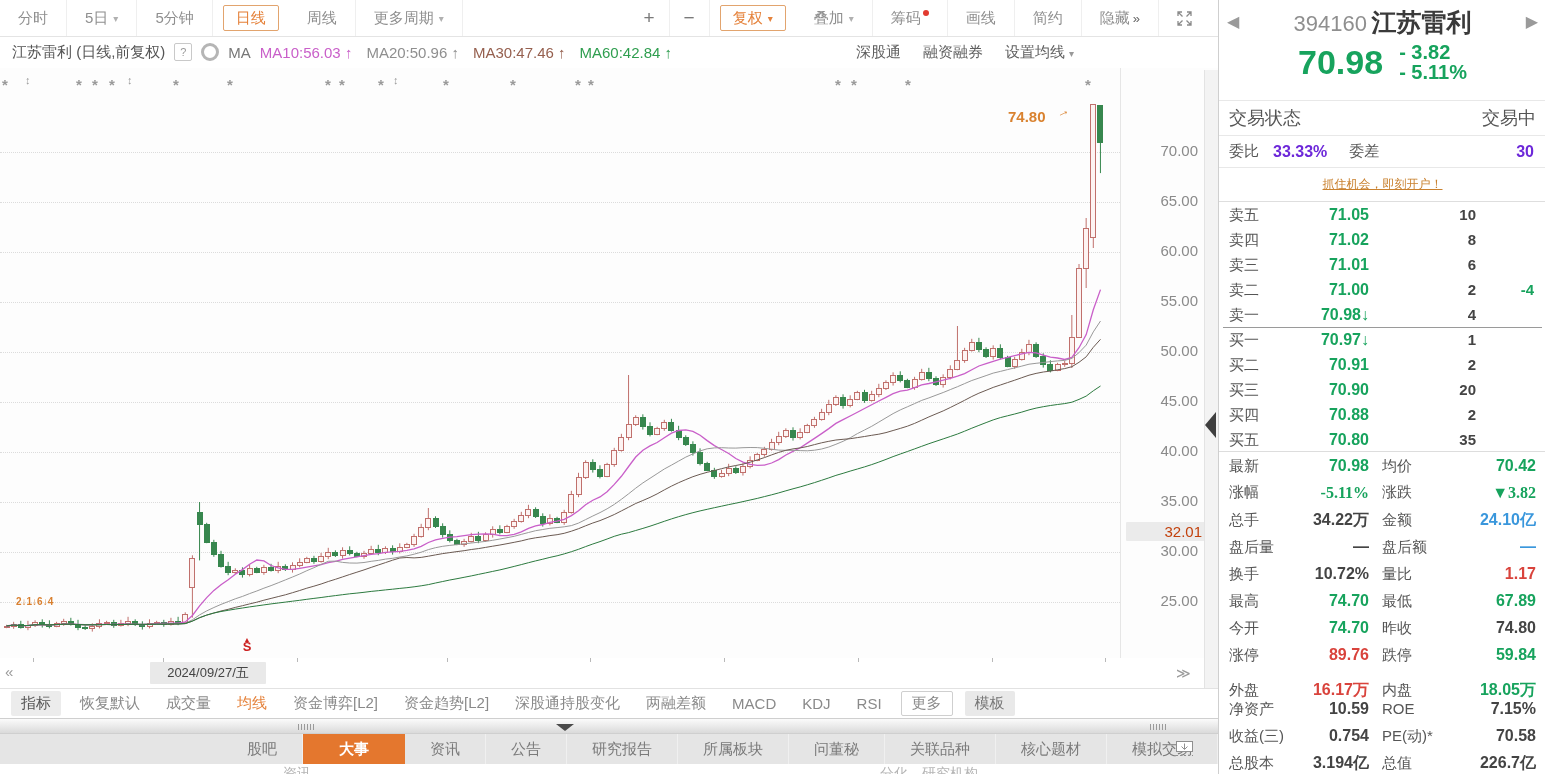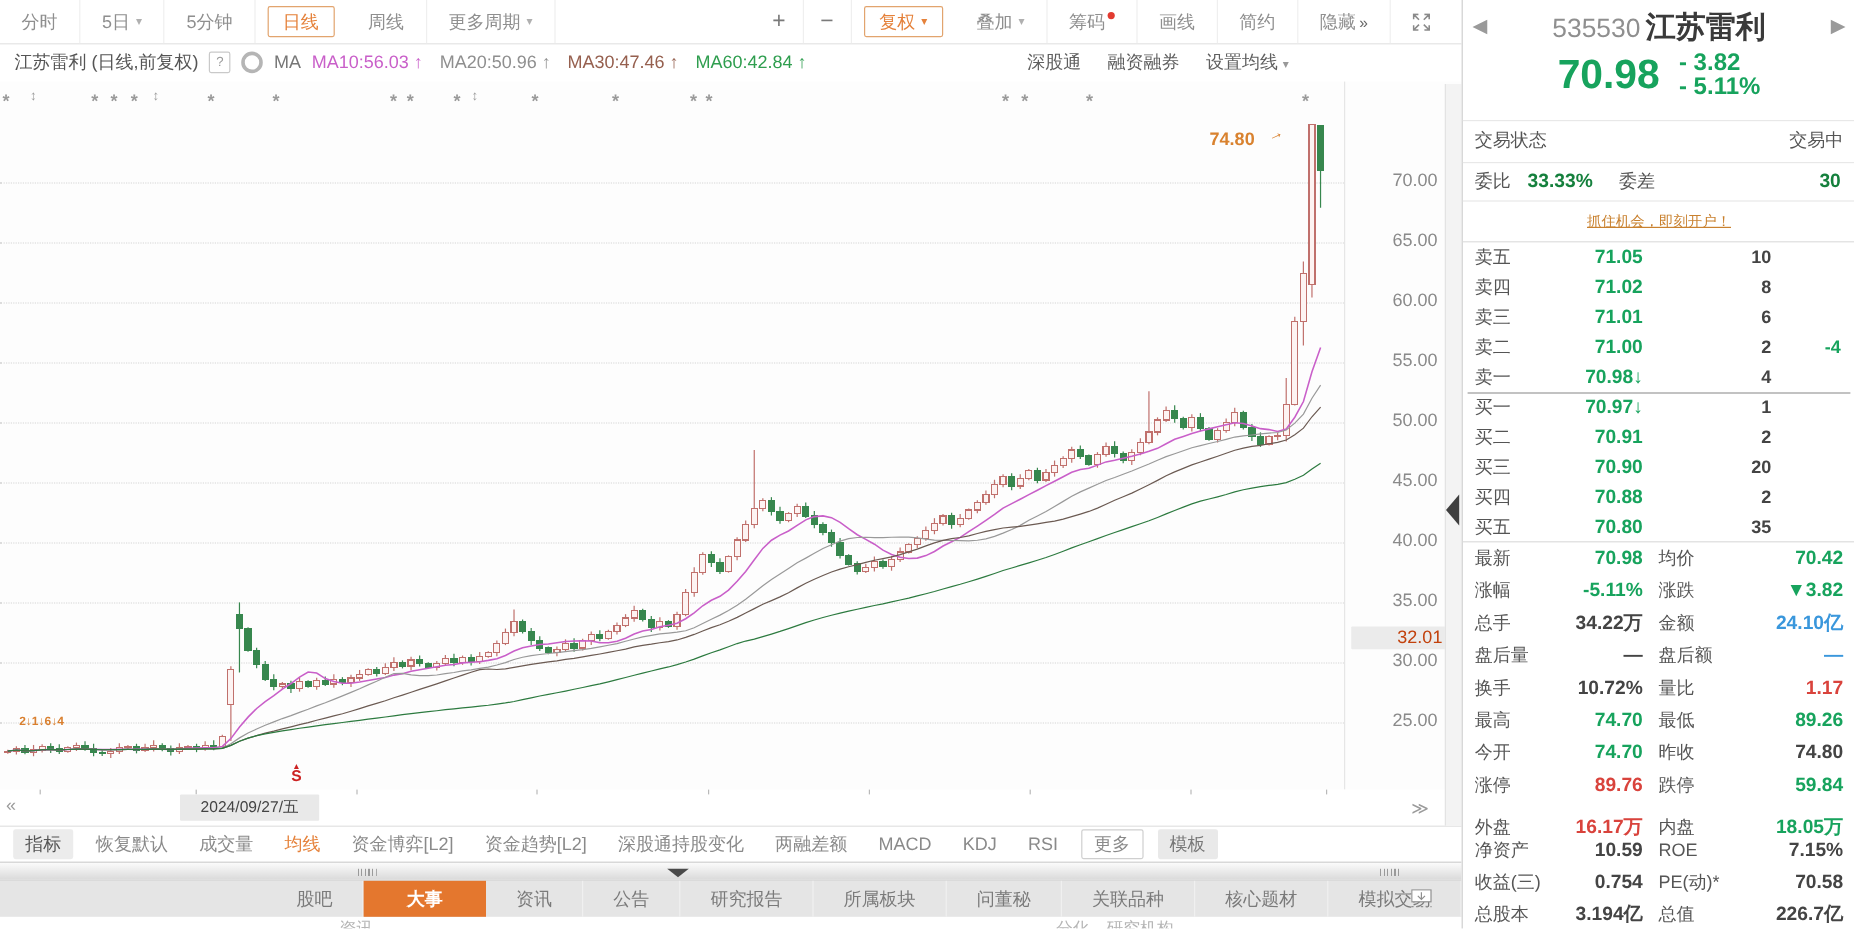--- a/index.html
+++ b/index.html
@@ -66,23 +66,23 @@
   #panel{position:absolute;left:1218px;top:0;width:327px;height:774px;border-left:1px solid #cfcfcf;background:#fff;box-sizing:border-box;}
   #p-header{position:absolute;left:0;top:0;width:327px;height:100px;border-bottom:1px solid #e8e8e8;}
   .p-nav{position:absolute;top:12px;color:#9a9a9a;font-size:16px;}
   #p-title{position:absolute;left:0;top:6px;width:327px;text-align:center;white-space:nowrap;}
   #p-code{color:#8f8f8f;font-size:22px;}
   #p-name{color:#3a3a3a;font-size:25px;font-weight:bold;}
   #p-price-row{position:absolute;left:0;top:42px;width:327px;display:flex;justify-content:center;align-items:center;gap:16px;}
   #p-price{font-size:34px;font-weight:bold;color:#17a35d;}
   #p-chg{font-size:20px;font-weight:bold;color:#17a35d;line-height:20px;text-align:left;}
   .p-row{position:absolute;left:0;width:327px;box-sizing:border-box;}
-  #p-status{top:100px;height:36px;border-bottom:1px solid #e8e8e8;display:flex;justify-content:space-between;align-items:center;padding:0 10px;color:#555;font-size:15px;}
+  #p-status{top:100px;height:36px;border-bottom:1px solid #e8e8e8;display:flex;justify-content:space-between;align-items:center;padding:0 10px;color:#555;font-size:18px;}
   #p-weibi{top:136px;height:32px;border-bottom:1px solid #e8e8e8;display:flex;align-items:center;padding:0 10px;font-size:15px;color:#555;}
-  #p-weibi b{color:#15803d;font-size:16px;}
+  #p-weibi b{color:#6d28d9;font-size:16px;}
   #p-ad{top:168px;height:34px;border-bottom:1px solid #dedede;display:flex;justify-content:center;align-items:center;}
   #p-ad span{color:#c9812f;font-size:12px;text-decoration:underline;cursor:pointer;}
   #p-book{position:absolute;left:0;top:202px;width:327px;height:250px;border-bottom:1px solid #ddd;box-sizing:border-box;}
   .book-row{position:absolute;left:0;width:327px;height:25px;line-height:25px;font-size:15px;}
   .book-row .bl{position:absolute;left:10px;color:#555;}
   .book-row .bp{position:absolute;left:50px;width:100px;text-align:right;font-weight:bold;font-size:16px;color:#17a35d;}
   .book-row .bq{position:absolute;right:70px;color:#444;font-weight:bold;}
   .book-row .bx{position:absolute;right:12px;color:#17a35d;font-weight:bold;}
   #book-sep{position:absolute;left:4px;top:125px;width:319px;border-top:1px solid #9a9a9a;}
   #p-stats{position:absolute;left:0;top:452px;width:327px;height:322px;overflow:hidden;}
@@ -612,21 +612,21 @@
     </div>
 
   <div id="gutter"></div>
   <div id="collapse-arrow"></div>
 
   <div id="panel">
     <div id="p-header">
       <span class="p-nav" style="left:8px;">◀</span>
       <span class="p-nav" style="right:8px;">▶</span>
       <div id="p-title">
-        <span id="p-code">535530</span>
+        <span id="p-code">394160</span>
         <span id="p-name">江苏雷利</span>
       </div>
       <div id="p-price-row">
         <span id="p-price">70.98</span>
         <span id="p-chg">
           <span>- 3.82</span><br>
           <span>- 5.11%</span>
         </span>
       </div>
     </div>
@@ -699,21 +699,21 @@
         </div>
       <div id="book-sep"></div>
     </div>
     <div id="p-stats">
         <div class="st-row" style="top: 0px;">
           <span class="l1">最新</span>
           <span class="v1 cg">70.98</span>
           <span class="l2">均价</span>
           <span class="v2 cg">70.42</span>
         </div>
-        <div class="st-row" style="top: 27px;">
+        <div class="st-row" style="top: 27px; font-family: Liberation Serif, serif;">
           <span class="l1">涨幅</span>
           <span class="v1 cg">-5.11%</span>
           <span class="l2">涨跌</span>
           <span class="v2 cg">▼3.82</span>
         </div>
         <div class="st-row" style="top: 54px;">
           <span class="l1">总手</span>
           <span class="v1 cd">34.22万</span>
           <span class="l2">金额</span>
           <span class="v2 cb">24.10亿</span>
@@ -727,21 +727,21 @@
         <div class="st-row" style="top: 108px;">
           <span class="l1">换手</span>
           <span class="v1 cd">10.72%</span>
           <span class="l2">量比</span>
           <span class="v2 cr">1.17</span>
         </div>
         <div class="st-row" style="top: 135px;">
           <span class="l1">最高</span>
           <span class="v1 cg">74.70</span>
           <span class="l2">最低</span>
-          <span class="v2 cg">89.26</span>
+          <span class="v2 cg">67.89</span>
         </div>
         <div class="st-row" style="top: 162px;">
           <span class="l1">今开</span>
           <span class="v1 cg">74.70</span>
           <span class="l2">昨收</span>
           <span class="v2 cd">74.80</span>
         </div>
         <div class="st-row" style="top: 189px;">
           <span class="l1">涨停</span>
           <span class="v1 cr">89.76</span>

